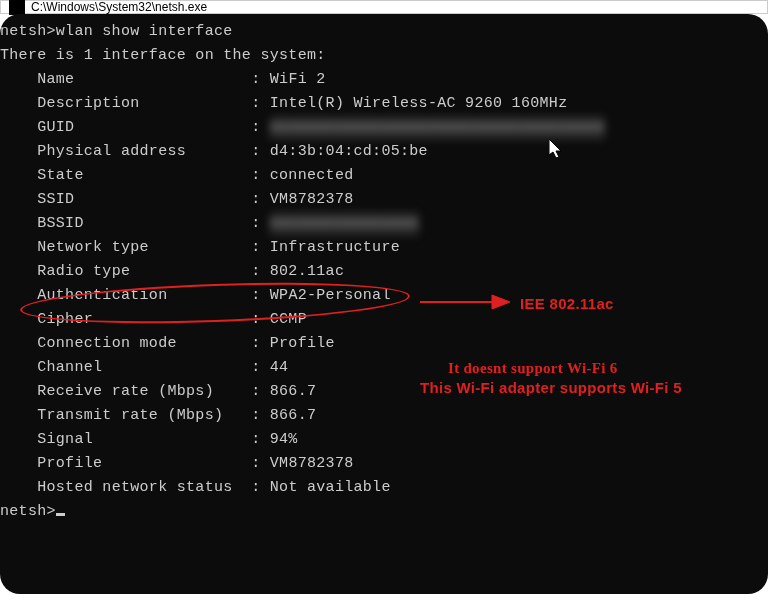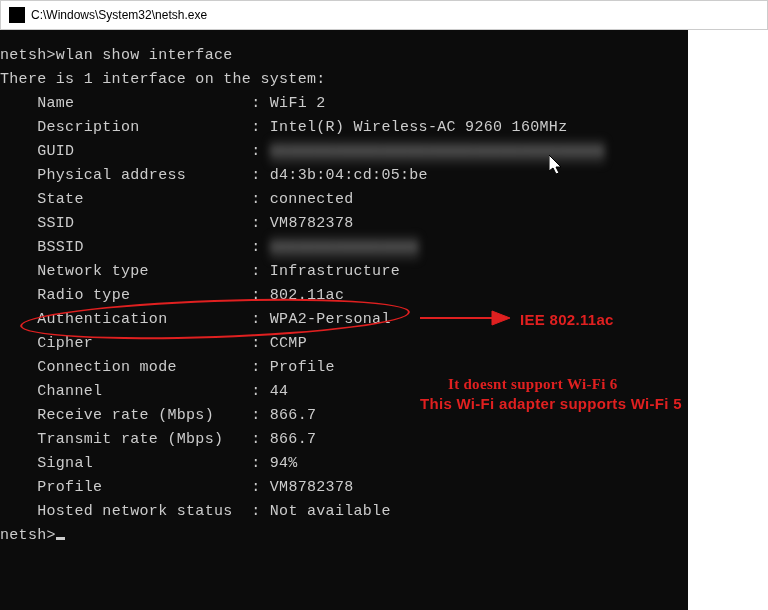--- a/index.html
+++ b/index.html
@@ -9,48 +9,49 @@
     }
     body {
       width: 768px;
       height: 610px;
       background: #fff;
       font-family: "Consolas", "Courier New", monospace;
       overflow: hidden;
       position: relative;
     }
     .titlebar {
-      height: 30px;
+      height: 14px;
       background: #fff;
       border: 1px solid #ccc;
       display: flex;
       align-items: center;
       padding: 0 8px;
       font-family: "Segoe UI", Tahoma, sans-serif;
       font-size: 12px;
       color: #000;
     }
     .titlebar .window-icon {
       width: 16px;
       height: 16px;
       margin-right: 6px;
       background: #000;
     }
     .terminal {
       background: #0c0c0c;
       color: #cccccc;
-      width: 688px;
+      width: 768px;
       height: 580px;
-      padding: 14px 0 0 0;
+      padding: 6px 0 0 0;
       font-size: 15px;
       letter-spacing: 0.3px;
       line-height: 24px;
       position: relative;
       white-space: pre;
       overflow: hidden;
+      border-radius: 20px;
     }
     .line {
       display: block;
     }
     .blurred {
       filter: blur(4px);
       color: #bbb;
       background: rgba(120,120,120,0.25);
       display: inline-block;
       border-radius: 2px;

